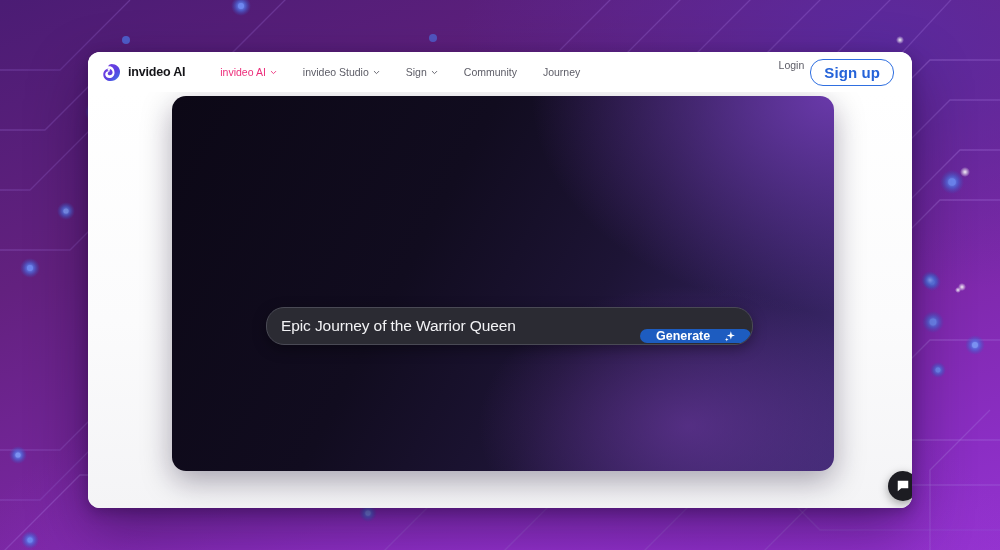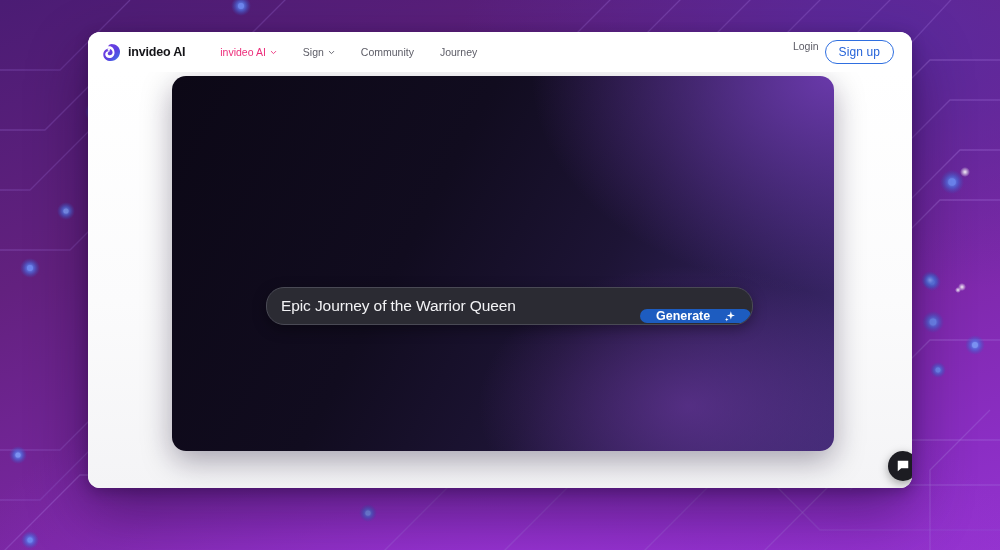--- a/index.html
+++ b/index.html
@@ -15,21 +15,21 @@
     background:
       radial-gradient(ellipse 900px 500px at 50% 115%, #9b34d8 0%, rgba(155,52,216,0) 62%),
       radial-gradient(ellipse 700px 420px at 88% 8%,  #5b2a9e 0%, rgba(91,42,158,0) 60%),
       linear-gradient(160deg, #4b1c74 0%, #63217f 32%, #7a27a3 62%, #8b2ec4 88%, #9433cf 100%);
     overflow:hidden;
   }
   #bg-svg { position:absolute; inset:0; width:1000px; height:550px; }
 
   
   #browser {
-    position:absolute; left:88px; top:32px;
+    position:absolute; left:88px; top:52px;
     width:824px; height:456px;
     background:#ffffff;
     border-radius:12px;
     box-shadow:0 24px 60px rgba(24,4,44,.45), 0 4px 14px rgba(24,4,44,.30);
     overflow:hidden;
   }
   
   #page-body {
     position:absolute; left:0; top:40px; right:0; bottom:0;
     background:linear-gradient(180deg,#ffffff 0%, #fbfbfc 55%, #f4f4f6 100%);
@@ -53,24 +53,24 @@
   .nav-item {
     display:flex; align-items:center; gap:4px;
     font-size:10.5px; color:#5c5c66; white-space:nowrap;
     padding:6px 13px; cursor:pointer;
   }
   .nav-item.accent { color:#ec2d7a; }
   .chev { width:7px; height:7px; display:block; flex:none; }
   .nav-right { margin-left:auto; display:flex; align-items:flex-start; gap:6px; }
   #login-link { font-size:10.5px; color:#5c5c66; cursor:pointer; white-space:nowrap; }
   #signup-button {
-    font-size:12px; color:#2563d9; white-space:nowrap;
+    font-size:15px; color:#2563d9; white-space:nowrap;
     border:1px solid #2f6fe0; border-radius:13px;
     padding:4px 13px; background:transparent; cursor:pointer;
-    font-weight:400; letter-spacing:.1px;
+    font-weight:700; letter-spacing:.1px;
   }
 
   
   #video-canvas {
     position:absolute; left:84px; top:44px;
     width:662px; height:375px;
     border-radius:14px;
     background:
       radial-gradient(ellipse 300px 200px at 78% 88%, rgba(116,60,170,.55) 0%, rgba(116,60,170,0) 70%),
       radial-gradient(ellipse 420px 300px at 100% 0%, rgba(116,62,186,.85) 0%, rgba(116,62,186,0) 72%),
@@ -253,20 +253,26 @@
 
       <div class="nav-links">
 
         <div class="nav-item accent">
           <span>invideo AI</span>
           <svg class="chev" viewBox="0 0 10 10">
             <path d="M1.8 3.4 L5 6.6 L8.2 3.4" fill="none" stroke="currentColor" stroke-width="1.3" stroke-linecap="round"></path>
           </svg>
         </div>
 
+        <div class="nav-item">
+          <span>invideo Studio</span>
+          <svg class="chev" viewBox="0 0 10 10">
+            <path d="M1.8 3.4 L5 6.6 L8.2 3.4" fill="none" stroke="currentColor" stroke-width="1.3" stroke-linecap="round"></path>
+          </svg>
+        </div>
 
         <div class="nav-item">
           <span>Sign</span>
           <svg class="chev" viewBox="0 0 10 10">
             <path d="M1.8 3.4 L5 6.6 L8.2 3.4" fill="none" stroke="currentColor" stroke-width="1.3" stroke-linecap="round"></path>
           </svg>
         </div>
 
         <div class="nav-item">
           <span>Community</span>

